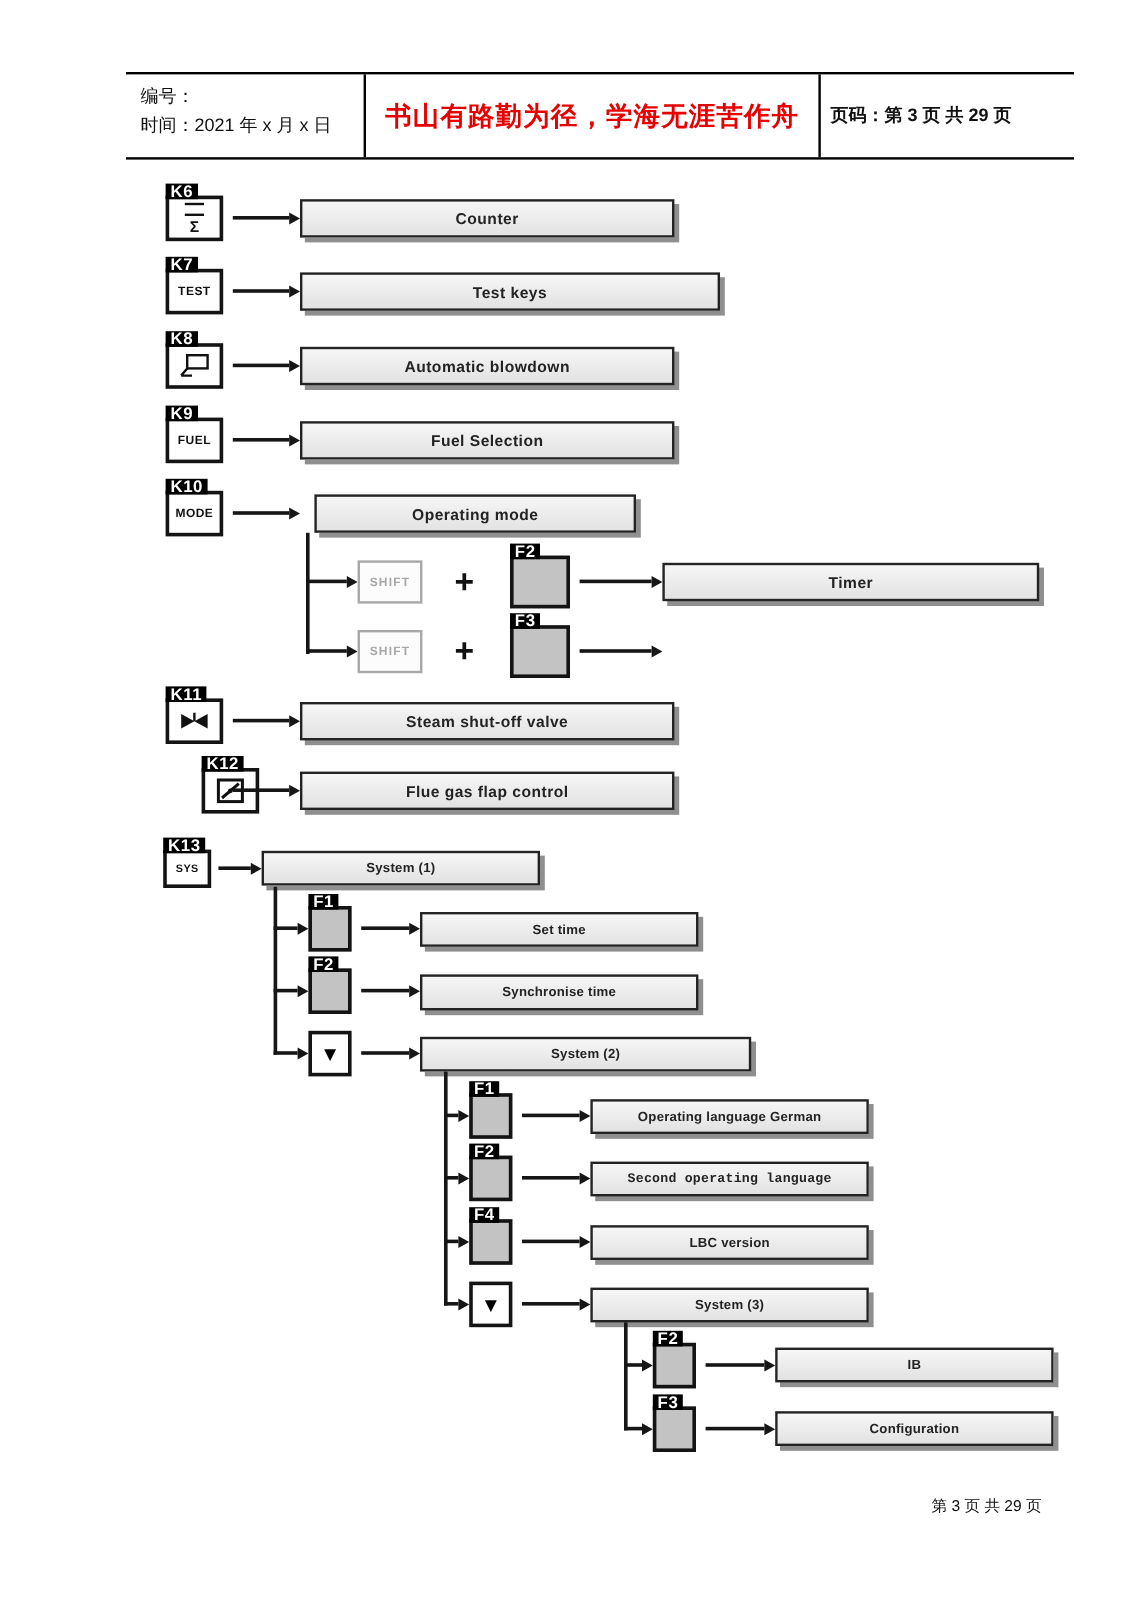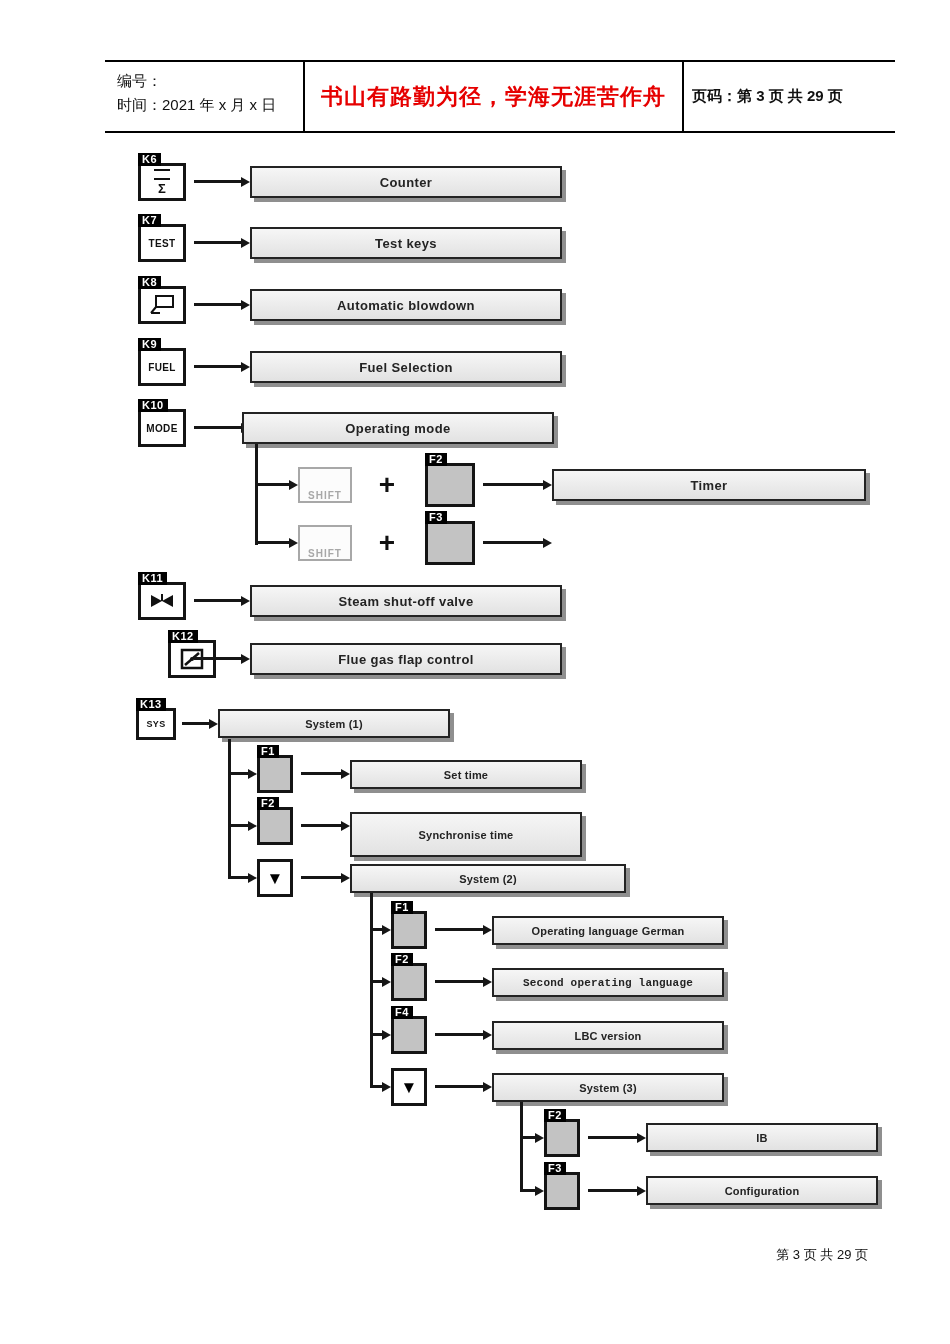--- a/index.html
+++ b/index.html
@@ -34,26 +34,26 @@
     box-shadow:4px 4px 0 #8f8f8f;
     display:flex;align-items:center;justify-content:center;
     font-weight:bold;color:#232323;white-space:nowrap;}
   .box-lg{font-size:13px;letter-spacing:.4px;}
   .box-sm{font-size:11px;letter-spacing:.2px;}
 
   .key{position:absolute;background:#ffffff;border:3px solid #141414;
     display:flex;align-items:center;justify-content:center;}
   .fkey{background:#c3c3c3;}
   .keytab{position:absolute;top:-13px;left:-3px;background:#000;color:#fff;
-    font-size:11px;font-weight:bold;line-height:13px;padding:0 4px;letter-spacing:.5px;}
+    font-size:14px;font-weight:bold;line-height:13px;padding:0 4px;letter-spacing:.5px;}
   .keytext{font-weight:bold;font-size:10px;letter-spacing:.4px;color:#111;}
   .keytext-sm{font-weight:bold;font-size:9px;letter-spacing:.3px;color:#111;}
 
   .shiftkey{position:absolute;width:54px;height:36px;border:2px solid #a8a8a8;
-    background:#fcfcfc;color:#a8a8a8;display:flex;align-items:flex-end;justify-content:center;
+    background:#fcfcfc;color:#a8a8a8;display:flex;align-items:center;justify-content:center;
     font-weight:bold;font-size:10px;letter-spacing:1px;}
 
   .plus{position:absolute;font-size:28px;font-weight:bold;width:26px;text-align:center;color:#111;line-height:1;}
 
   .downglyph{font-size:17px;line-height:1;color:#000;}
 
   .k6icon{display:flex;flex-direction:column;align-items:center;line-height:1;}
   .k6lines{display:block;width:16px;height:7px;border-top:2px solid #111;border-bottom:2px solid #111;margin-bottom:2px;}
   .k6icon b{font-size:13px;line-height:1;font-style:normal;}
 
@@ -84,21 +84,21 @@
       </span>
   </div>
   <div class="harrow" style="left:194px;top:180px;width:47px;"></div>
   <div class="box box-lg" style="left:250px;top:166px;width:312px;height:32px;">Counter</div>
 
   <div class="key" style="left:138px;top:224px;width:48px;height:38px;">
     <span class="keytab">K7</span>
     <span class="keytext">TEST</span>
   </div>
   <div class="harrow" style="left:194px;top:241px;width:47px;"></div>
-  <div class="box box-lg" style="left:250px;top:227px;width:312px;height:32px;">Test keys</div>
+  <div class="box box-lg" style="left:250px;top:227px;width:350px;height:32px;">Test keys</div>
 
   <div class="key" style="left:138px;top:286px;width:48px;height:38px;">
     <span class="keytab">K8</span>
     <svg width="28" height="24" viewBox="0 0 28 24">
       <rect x="8" y="3" width="17" height="11" fill="none" stroke="#111" stroke-width="2"></rect>
       <path d="M8 14 L3 20 M3 20 h9" stroke="#111" stroke-width="2" fill="none"></path>
     </svg>
   </div>
   <div class="harrow" style="left:194px;top:303px;width:47px;"></div>
   <div class="box box-lg" style="left:250px;top:289px;width:312px;height:32px;">Automatic blowdown</div>
@@ -108,21 +108,21 @@
     <span class="keytext">FUEL</span>
   </div>
   <div class="harrow" style="left:194px;top:365px;width:47px;"></div>
   <div class="box box-lg" style="left:250px;top:351px;width:312px;height:32px;">Fuel Selection</div>
 
   <div class="key" style="left:138px;top:409px;width:48px;height:38px;">
     <span class="keytab">K10</span>
     <span class="keytext">MODE</span>
   </div>
   <div class="harrow" style="left:194px;top:426px;width:47px;"></div>
-  <div class="box box-lg" style="left:242px;top:412px;width:312px;height:32px;text-align:center;">Operating mode</div>
+  <div class="box box-lg" style="left:262px;top:412px;width:268px;height:32px;text-align:center;">Operating mode</div>
 
   <div class="vline" style="left:255px;top:444px;height:101px;"></div>
 
   <div class="harrow" style="left:255px;top:483px;width:34px;"></div>
   <div class="shiftkey" style="left:298px;top:467px;">
     <span>SHIFT</span>
   </div>
   <div class="plus" style="left:374px;top:471px;">+</div>
   <div class="key fkey" style="left:425px;top:463px;width:50px;height:44px;">
     <span class="keytab">F2</span>
@@ -176,21 +176,21 @@
     <span class="keytab">F1</span>
   </div>
   <div class="harrow" style="left:301px;top:772px;width:40px;"></div>
   <div class="box box-sm" style="left:350px;top:760px;width:232px;height:29px;">Set time</div>
 
   <div class="harrow" style="left:228px;top:824px;width:20px;"></div>
   <div class="key fkey" style="left:257px;top:807px;width:36px;height:38px;">
     <span class="keytab">F2</span>
   </div>
   <div class="harrow" style="left:301px;top:824px;width:40px;"></div>
-  <div class="box box-sm" style="left:350px;top:812px;width:232px;height:45px;">Synchronise time</div>
+  <div class="box box-sm" style="left:350px;top:812px;width:232px;height:30px;">Synchronise time</div>
 
   <div class="harrow" style="left:228px;top:876px;width:20px;"></div>
   <div class="key" style="left:257px;top:859px;width:36px;height:38px;">
     <span class="downglyph">▼</span>
   </div>
   <div class="harrow" style="left:301px;top:876px;width:40px;"></div>
   <div class="box box-sm" style="left:350px;top:864px;width:276px;height:29px;">System (2)</div>
 
   <div class="vline" style="left:370px;top:893px;height:195px;"></div>
 

